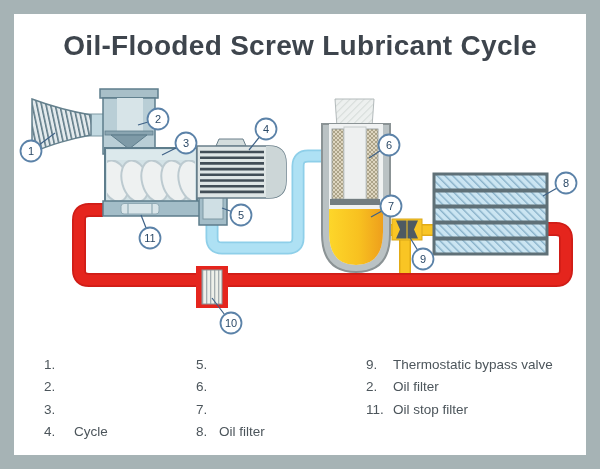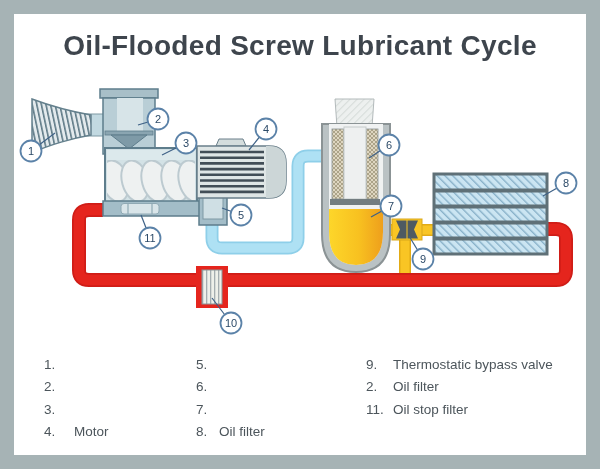--- a/index.html
+++ b/index.html
@@ -252,21 +252,21 @@
           <span class="num">1.</span>
         </div>
         <div class="legend-row">
           <span class="num">2.</span>
         </div>
         <div class="legend-row">
           <span class="num">3.</span>
         </div>
         <div class="legend-row">
           <span class="num">4.</span>
-          <span class="lbl">Motor</span>
+          <span class="lbl">Cycle</span>
         </div>
       </div>
       <div class="legend-col c2">
         <div class="legend-row">
           <span class="num">5.</span>
         </div>
         <div class="legend-row">
           <span class="num">6.</span>
         </div>
         <div class="legend-row">

